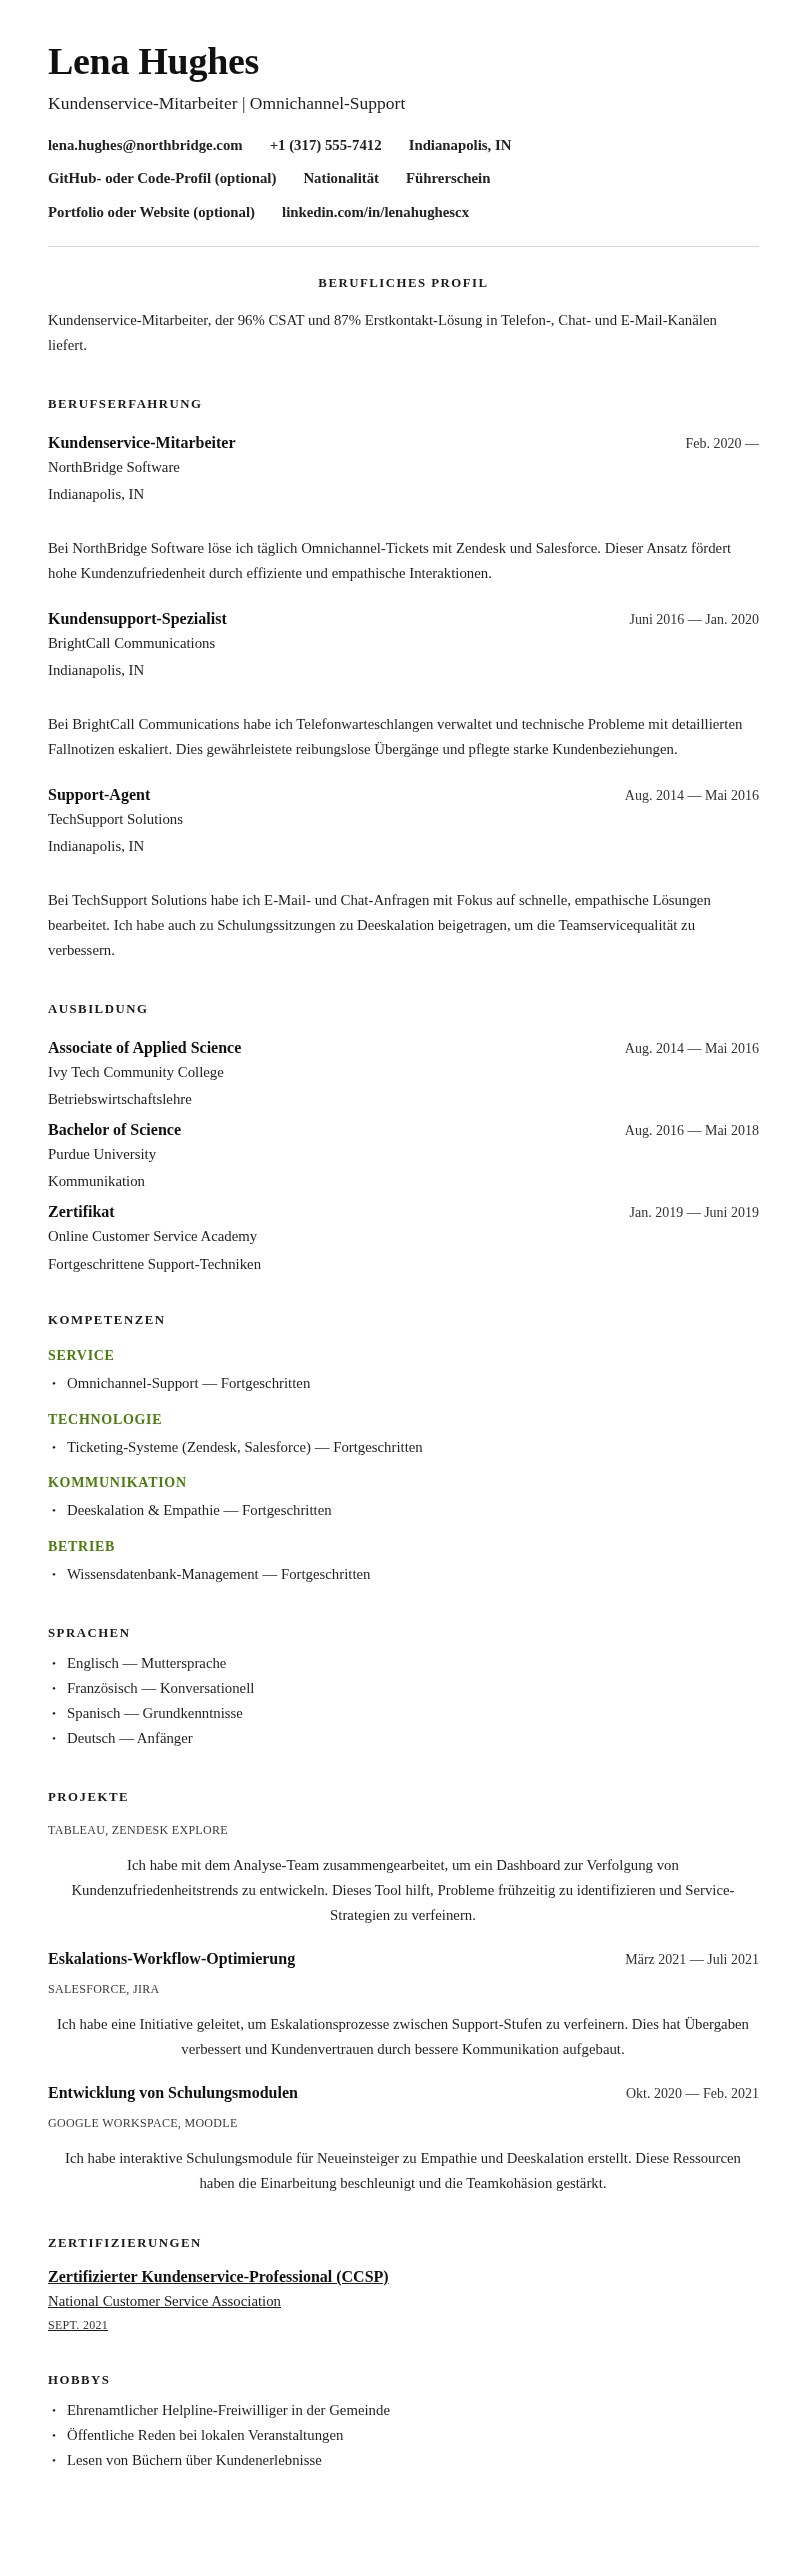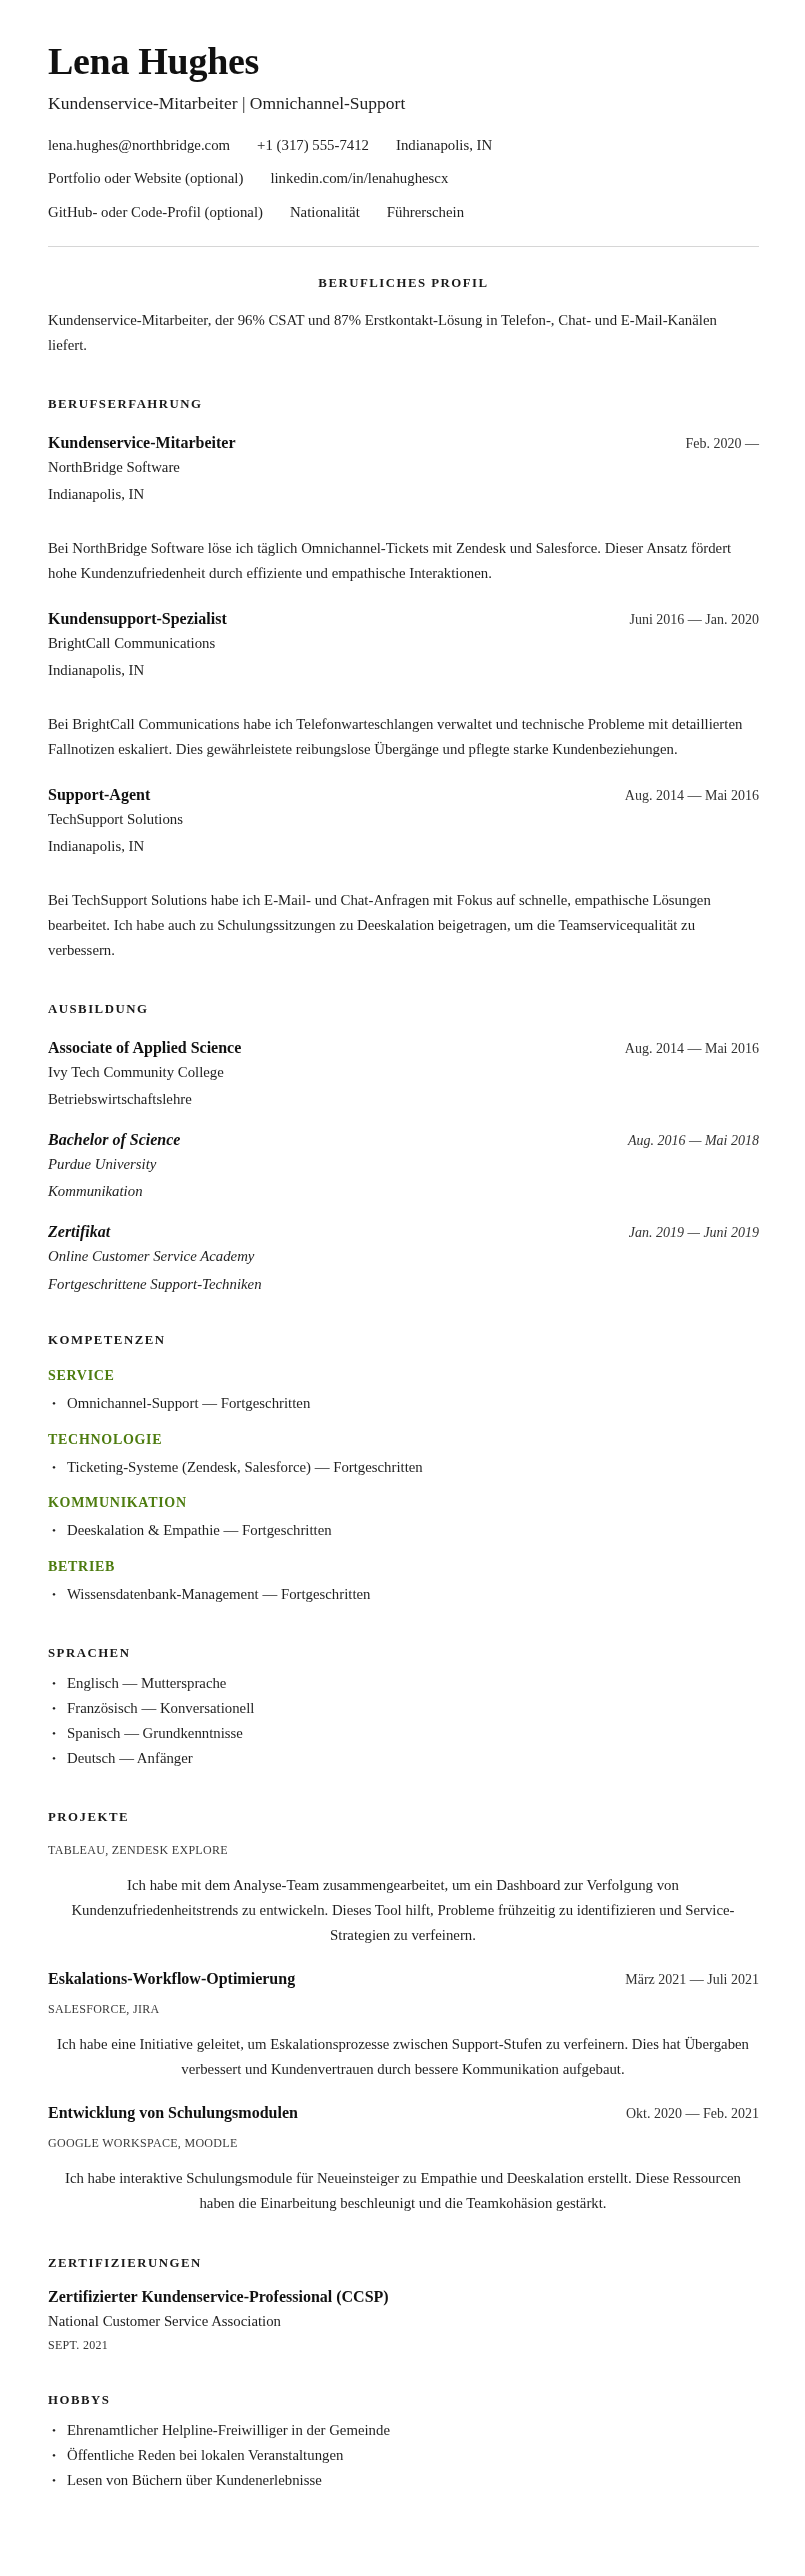--- a/index.html
+++ b/index.html
@@ -32,20 +32,21 @@
     line-height: 1.4;
     color: #1f1f1f;
   }
   .contact-row {
     display: flex;
     gap: 27px;
     margin-top: 13.4px;
     font-size: 14.8px;
     line-height: 1.35;
     color: #222222;
+    font-weight: bold;
   }
   .contact-row.first { margin-top: 20px; }
   .rule {
     border: none;
     border-top: 0.7px solid #d6d6d6;
     margin-top: 24px;
   }
 
   
   h2.section-heading {
@@ -61,24 +62,24 @@
   .profile-text {
     margin-top: 14.8px;
     font-size: 14.8px;
     line-height: 1.7;
     max-width: 710px;
   }
 
   
   .entry { margin-top: 17.5px; }
   .entry.sibling { margin-top: 21.5px; }
-  .edu-entry.sibling { margin-top: 19px; font-style: italic; }
+  .edu-entry.sibling { margin-top: 9px; }
   .proj-entry { margin-top: 14.8px; }
   .proj-entry.sibling { margin-top: 20px; }
-  .cert-entry { margin-top: 13.4px; }
+  .cert-entry { margin-top: 13.4px; text-decoration: underline; }
 
   .entry-head {
     display: flex;
     justify-content: space-between;
     align-items: baseline;
     gap: 0;
   }
   .entry-title {
     font-size: 16px;
     font-weight: 700;
@@ -161,27 +162,27 @@
   <header>
     <h1 class="name">Lena Hughes</h1>
     <div class="headline">Kundenservice-Mitarbeiter | Omnichannel-Support</div>
 
     <div class="contact-row first">
       <span>lena.hughes@northbridge.com</span>
       <span>+1 (317) 555-7412</span>
       <span>Indianapolis, IN</span>
     </div>
     <div class="contact-row">
-      <span>Portfolio oder Website (optional)</span>
-      <span>linkedin.com/in/lenahughescx</span>
-    </div>
-    <div class="contact-row">
       <span>GitHub- oder Code-Profil (optional)</span>
       <span>Nationalität</span>
       <span>Führerschein</span>
+    </div>
+    <div class="contact-row">
+      <span>Portfolio oder Website (optional)</span>
+      <span>linkedin.com/in/lenahughescx</span>
     </div>
   </header>
 
   <hr class="rule">
 
   <section>
     <h2 class="section-heading after-rule">BERUFLICHES PROFIL</h2>
     <p class="profile-text">Kundenservice-Mitarbeiter, der 96% CSAT und 87% Erstkontakt-Lösung in Telefon-, Chat- und E-Mail-Kanälen liefert.</p>
   </section>
 

